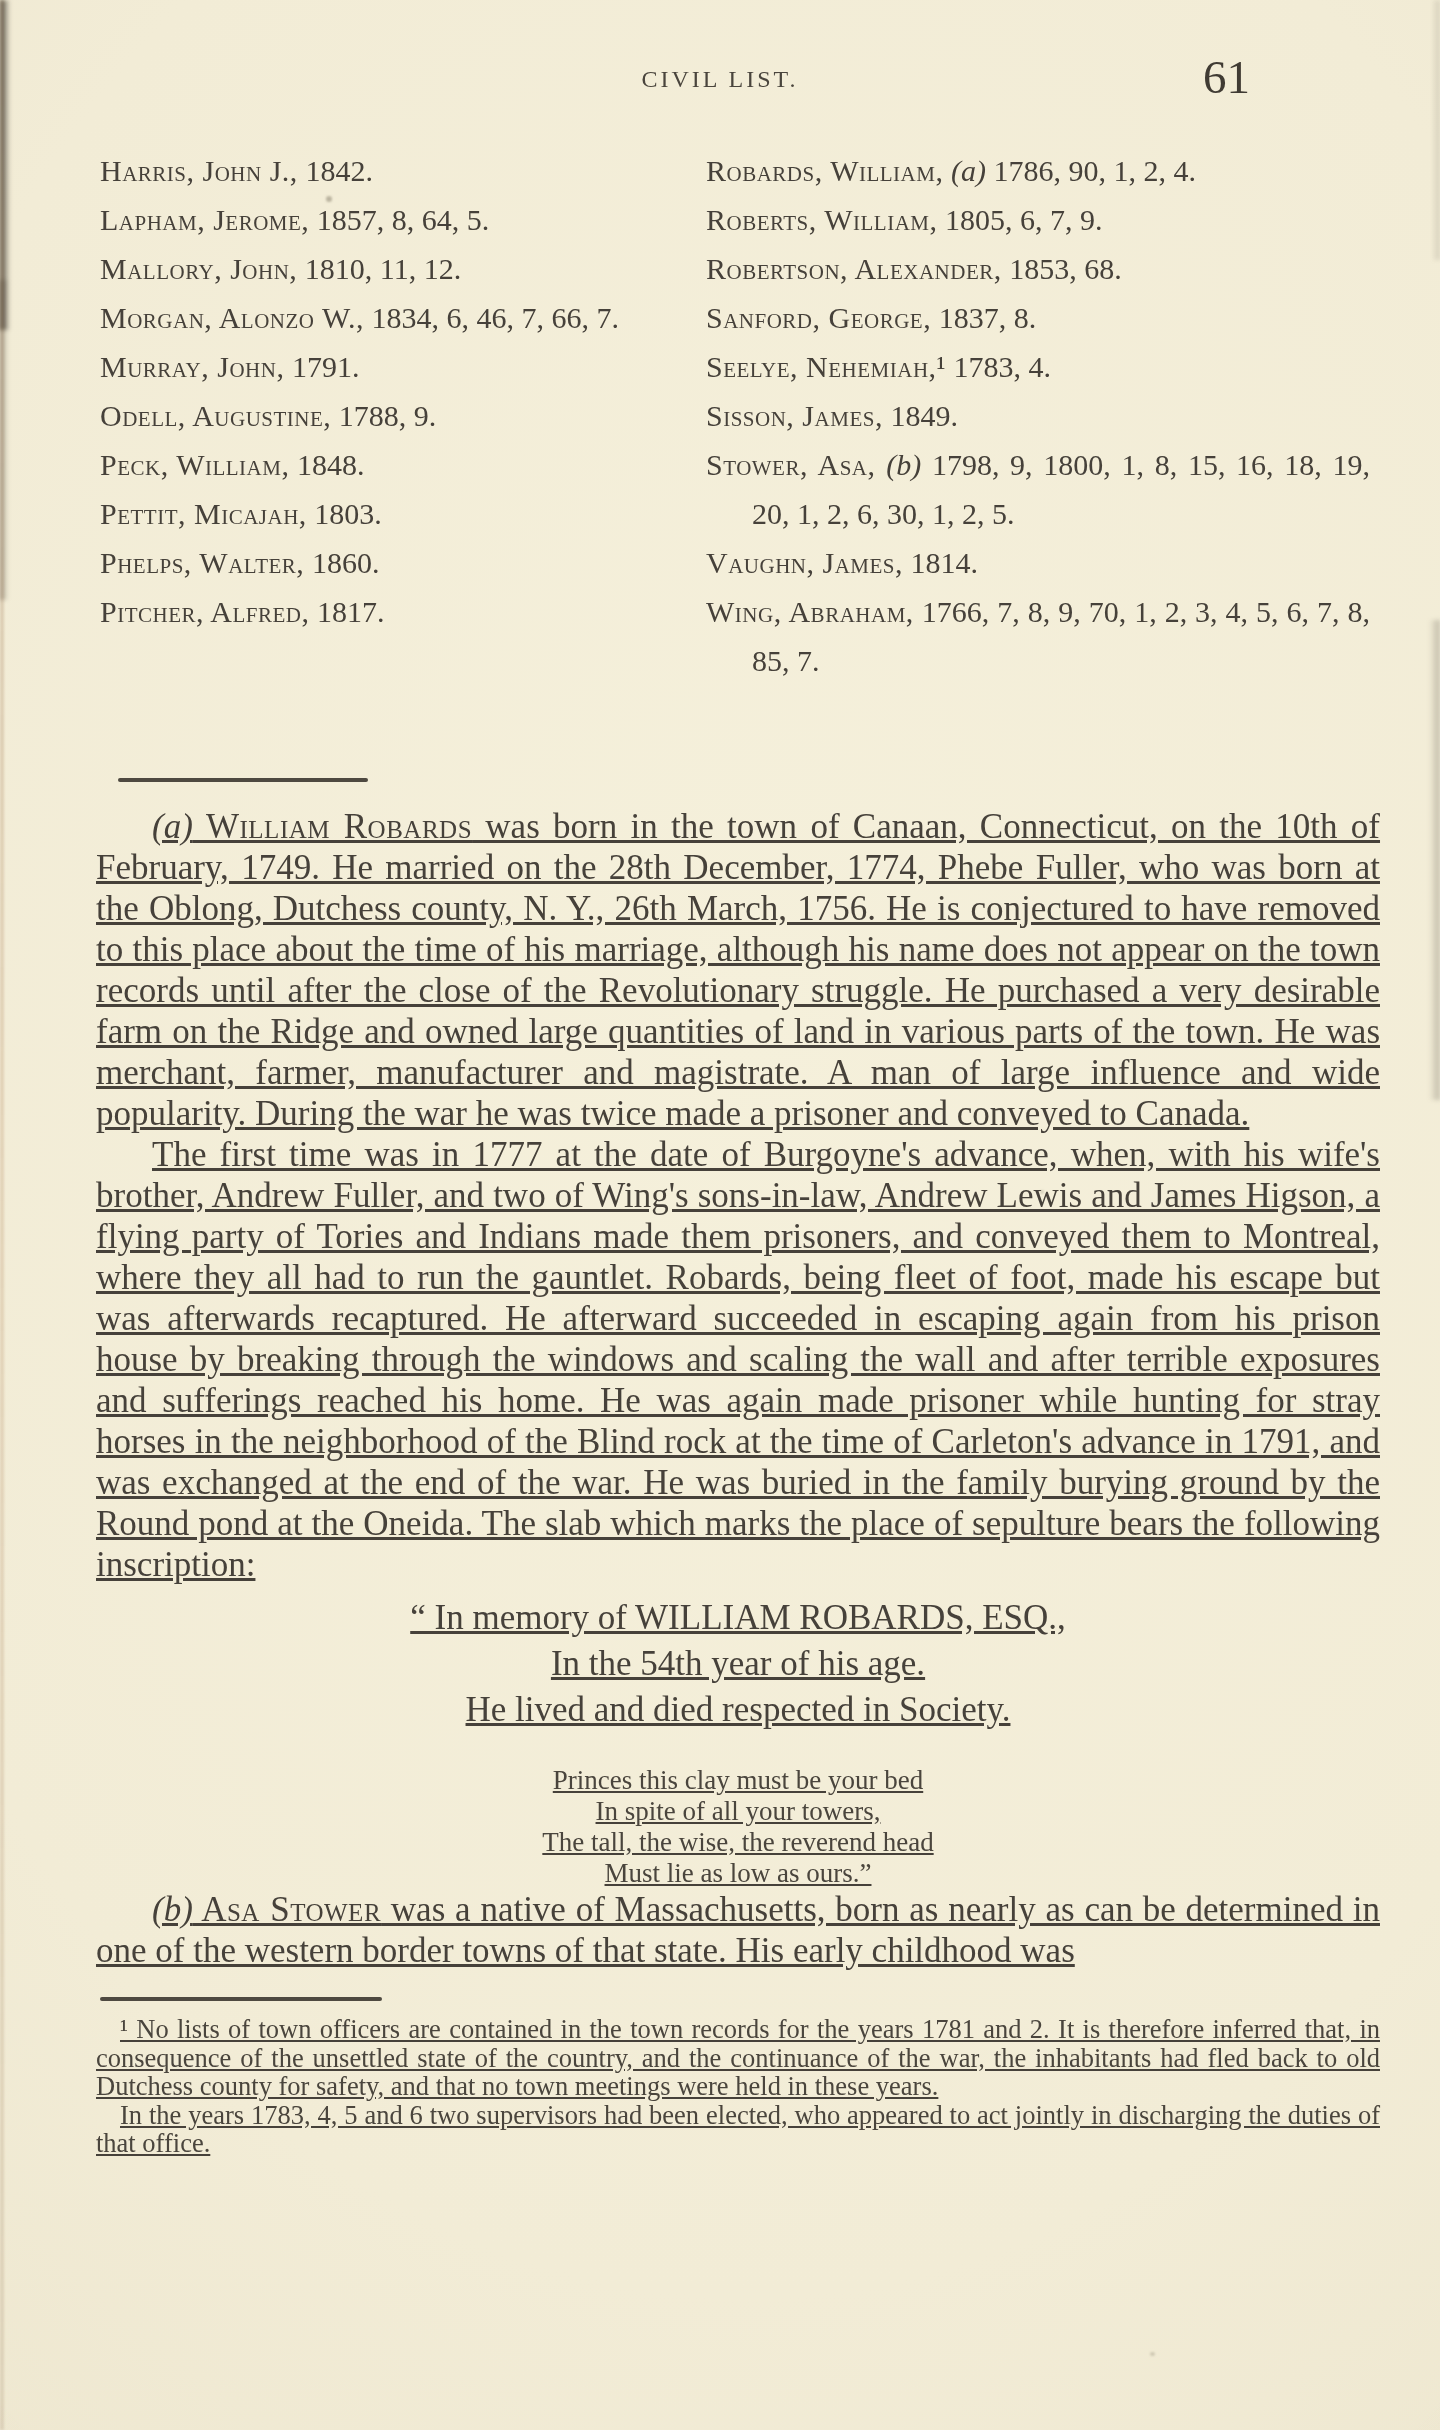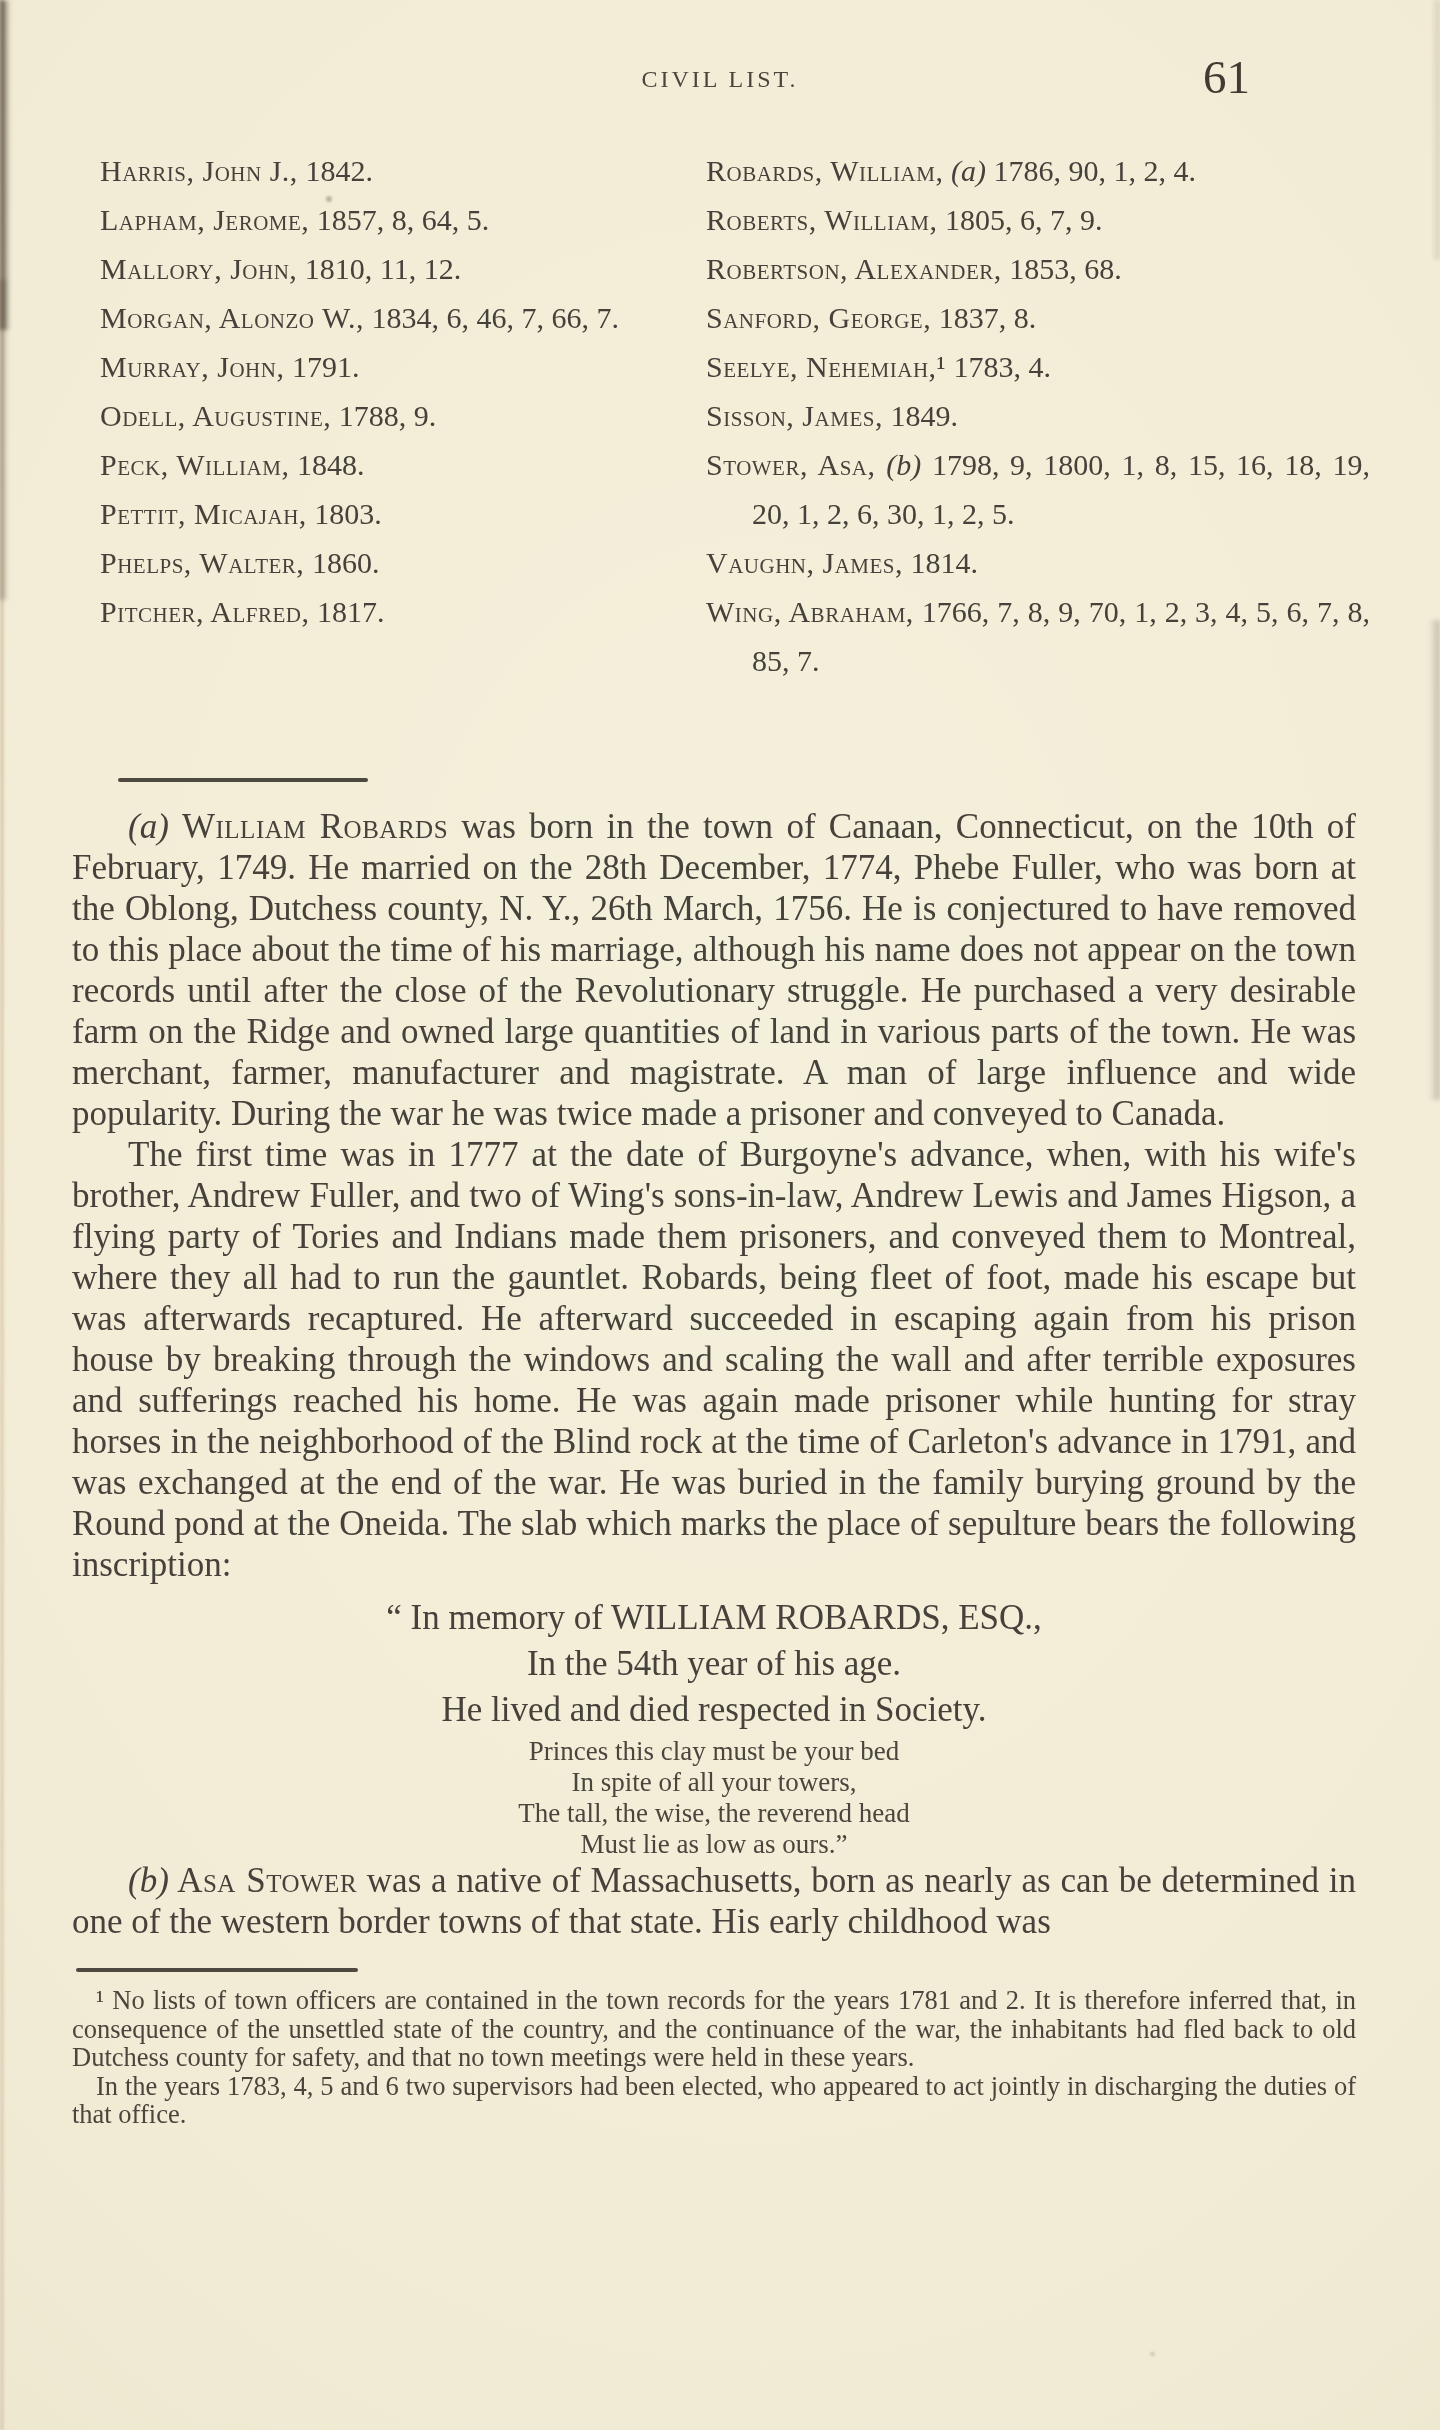--- a/index.html
+++ b/index.html
@@ -67,27 +67,27 @@
   .sc { font-variant:small-caps; letter-spacing:0.5px; }
   .it { font-style:italic; }
 
   .rule1 {
     position:absolute; top:778px; left:118px; width:250px; height:4px;
     background:#4e4940; border-radius:2px;
   }
 
   
   .main {
-    position:absolute; top:806px; left:72px; width:1284px;
-    font-size:35px; line-height:41px; text-align:justify;
+    position:absolute; top:806px; left:96px; width:1284px;
+    font-size:35px; line-height:41px; text-align:justify;text-decoration:underline;
   }
   .main p { margin:0; text-indent:56px; }
   .inscription { margin-top:10px; text-align:center; line-height:46px; }
   .inscription div { text-indent:0; }
-  .poem { margin-top:3px; text-align:center; font-size:27px; line-height:31px; color:#4a453d; }
+  .poem { margin-top:32px; text-align:center; font-size:27px; line-height:31px; color:#4a453d; }
   .para-b { margin-top:22px; }
   .rule2 { width:282px; height:4px; background:#4e4940; border-radius:2px; margin:26px 0 14px 4px; }
   .footnotes { font-size:26.5px; line-height:28.5px; color:#4a453d; }
   .footnotes p { text-indent:24px; }
 </style>
 <title>CIVIL LIST.</title></head>
 <body>
 
 <div class="page">
 

